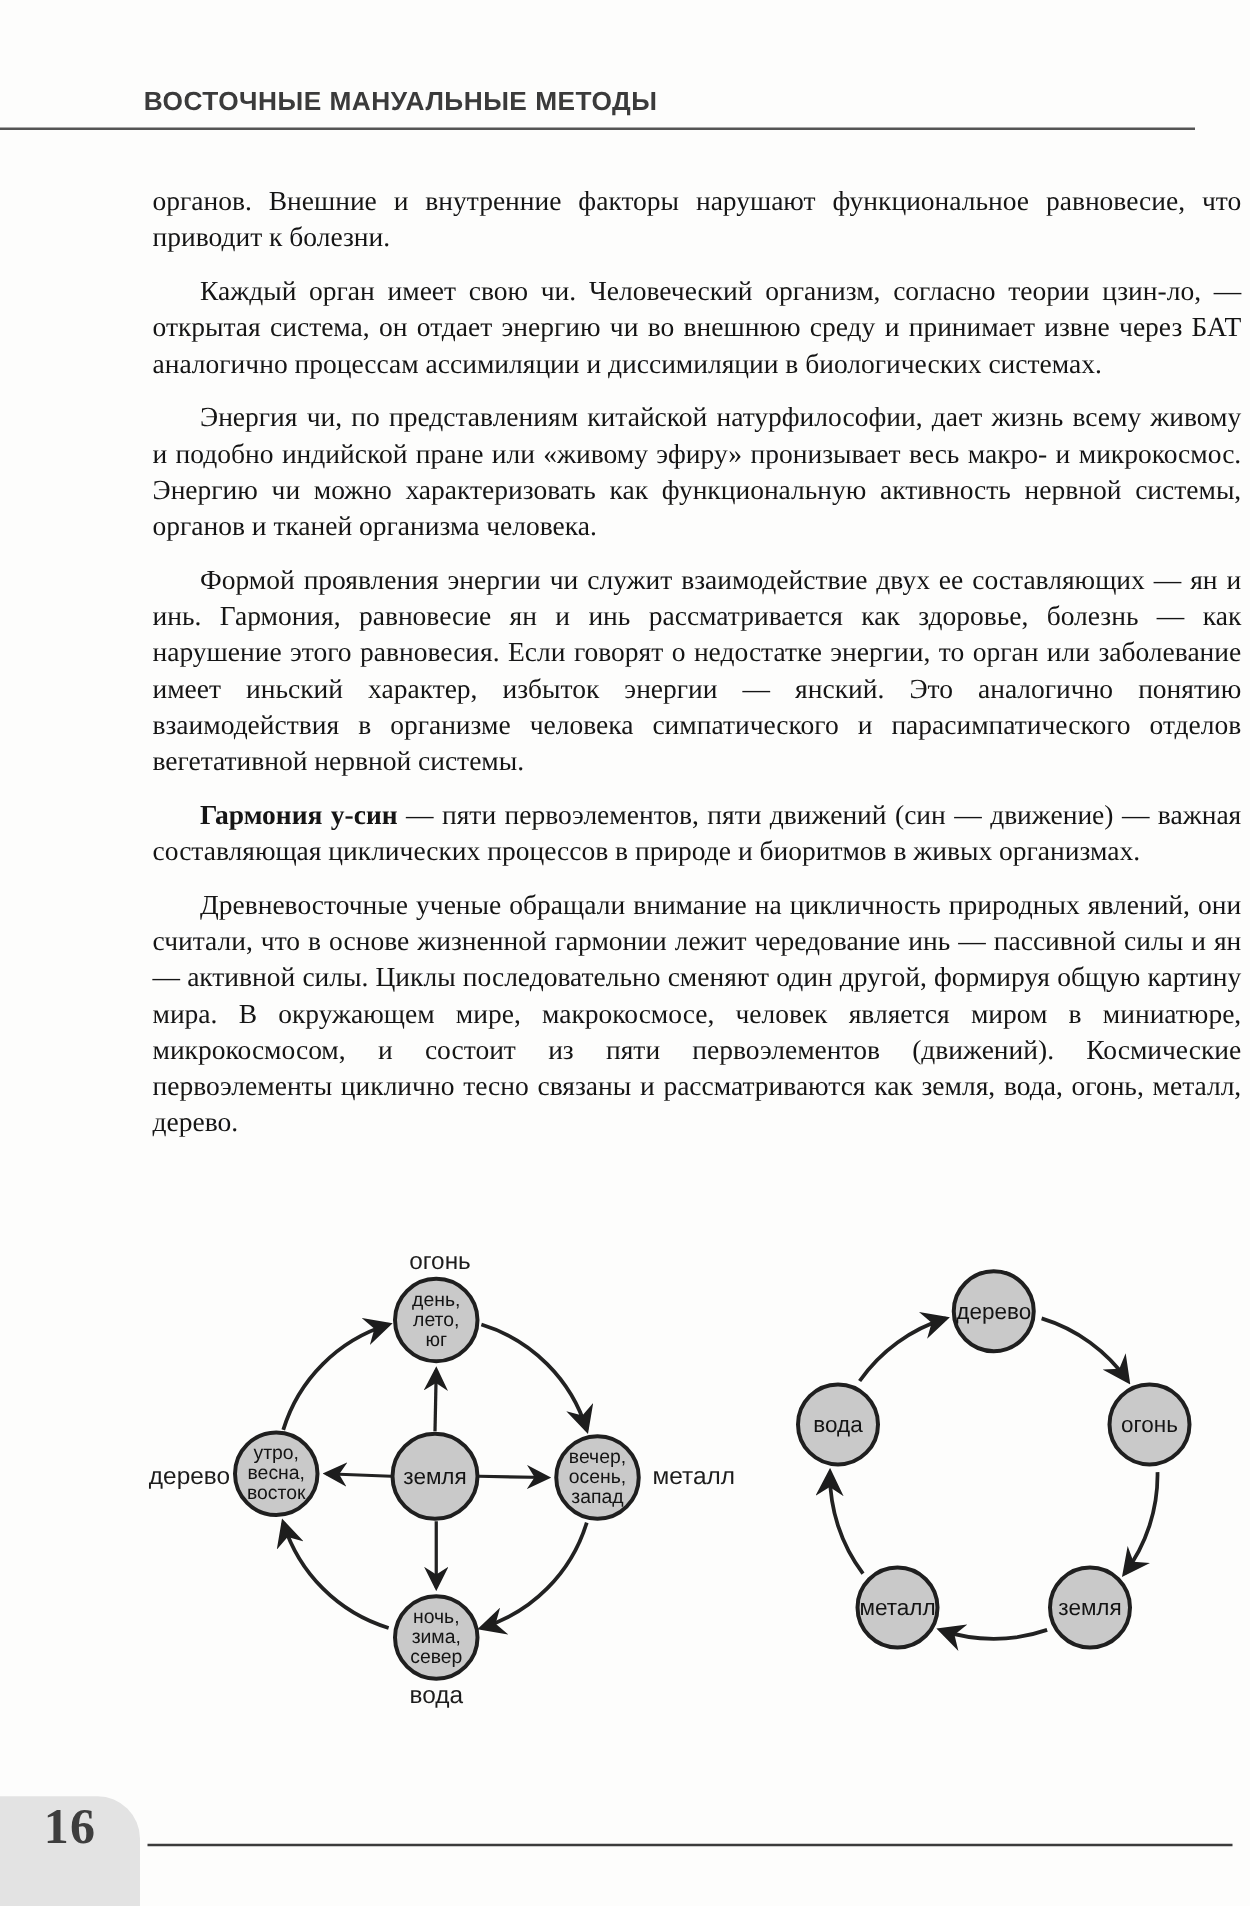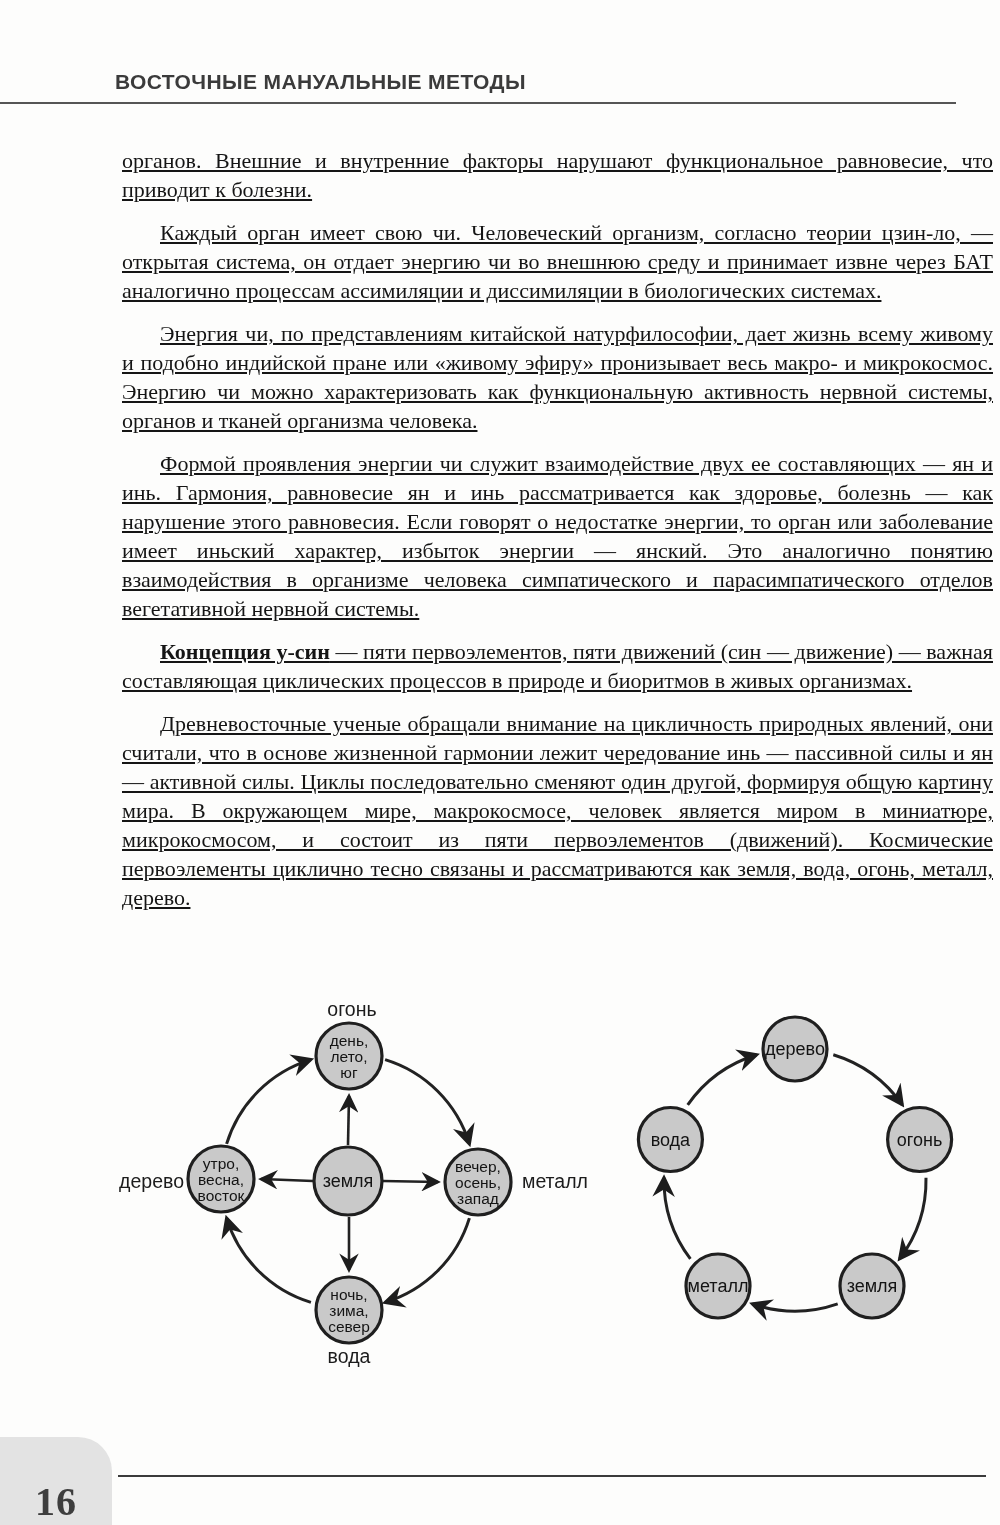--- a/index.html
+++ b/index.html
@@ -22,21 +22,21 @@
   .header-rule {
     position:absolute; top:102px; left:0; width:956px; height:2px;
     background:#555;
   }
   
   .body-text {
     position:absolute; top:146px; left:122px; width:871px;
   }
   .body-text p {
     font-size:22px; line-height:29px; text-align:justify;
-    text-indent:38px; margin-bottom:14px; color:#151515;text-decoration:underline;
+    text-indent:38px; margin-bottom:14px; color:#151515;
   }
   .body-text p.continuation { text-indent:0; }
   .body-text b { font-weight:700; }
   
   .fig-svg { position:absolute; }
   #svg-seasons { left:110px; top:995px; }
   #svg-cycle   { left:610px; top:990px; }
   .node { stroke:#1f1f1f; stroke-width:3.2; }
   .node-line, .node-center, .outer-label, .cycle-label {
     font-family:"Liberation Sans", sans-serif; fill:#141414;
@@ -50,21 +50,21 @@
   .caption {
     position:absolute; top:1392px; left:128px;
     font-family:"Liberation Sans", sans-serif;
     font-size:22px; color:#111;
   }
   .caption b { font-weight:700; }
   
   .pagenum-box {
     position:absolute; left:0; top:1437px; width:112px; height:88px;
     background:#e3e3e3; border-radius:0 34px 0 0;
-    display:flex; align-items:flex-end; justify-content:center;
+    display:flex; align-items:flex-start; justify-content:center;
   }
   .pagenum {
     font-family:"Liberation Serif", serif; font-weight:700;
     font-size:40px; color:#3e3e3e; letter-spacing:1px;
   }
   .footer-rule {
     position:absolute; left:118px; top:1475px; width:868px; height:2px;
     background:#3b3b3b;
   }
 </style>
@@ -74,21 +74,21 @@
 <div class="page">
 
   <div class="running-header">ВОСТОЧНЫЕ МАНУАЛЬНЫЕ МЕТОДЫ</div>
   <div class="header-rule"></div>
 
   <div class="body-text">
     <p class="continuation">органов. Внешние и внутренние факторы нарушают функциональное равновесие, что приводит к болезни.</p>
     <p>Каждый орган имеет свою чи. Человеческий организм, согласно теории цзин-ло, — открытая система, он отдает энергию чи во внешнюю среду и принимает извне через БАТ аналогично процессам ассимиляции и диссимиляции в биологических системах.</p>
     <p>Энергия чи, по представлениям китайской натурфилософии, дает жизнь всему живому и подобно индийской пране или «живому эфиру» пронизывает весь макро- и микрокосмос. Энергию чи можно характеризовать как функциональную активность нервной системы, органов и тканей организма человека.</p>
     <p>Формой проявления энергии чи служит взаимодействие двух ее составляющих — ян и инь. Гармония, равновесие ян и инь рассматривается как здоровье, болезнь — как нарушение этого равновесия. Если говорят о недостатке энергии, то орган или заболевание имеет иньский характер, избыток энергии — янский. Это аналогично понятию взаимодействия в организме человека симпатического и парасимпатического отделов вегетативной нервной системы.</p>
-    <p><b>Концепция у-син</b><span> — пяти первоэлементов, пяти движений (син — движение) — важная составляющая циклических процессов в природе и биоритмов в живых организмах.</span></p>
+    <p><b>Гармония у-син</b><span> — пяти первоэлементов, пяти движений (син — движение) — важная составляющая циклических процессов в природе и биоритмов в живых организмах.</span></p>
     <p>Древневосточные ученые обращали внимание на цикличность природных явлений, они считали, что в основе жизненной гармонии лежит чередование инь — пассивной силы и ян — активной силы. Циклы последовательно сменяют один другой, формируя общую картину мира. В окружающем мире, макрокосмосе, человек является миром в миниатюре, микрокосмосом, и состоит из пяти первоэлементов (движений). Космические первоэлементы циклично тесно связаны и рассматриваются как земля, вода, огонь, металл, дерево.</p>
   </div>
 
   <svg id="svg-seasons" class="fig-svg" width="490" height="385" viewBox="0 0 490 385">
     <defs>
       <marker id="arrA" viewBox="0 0 10 10" refX="8.5" refY="5" markerWidth="7.5" markerHeight="7.5" orient="auto">
         <path d="M0,0 L10,5 L0,10 L3.2,5 z" fill="#1d1d1d"></path>
       </marker>
     </defs>
 

